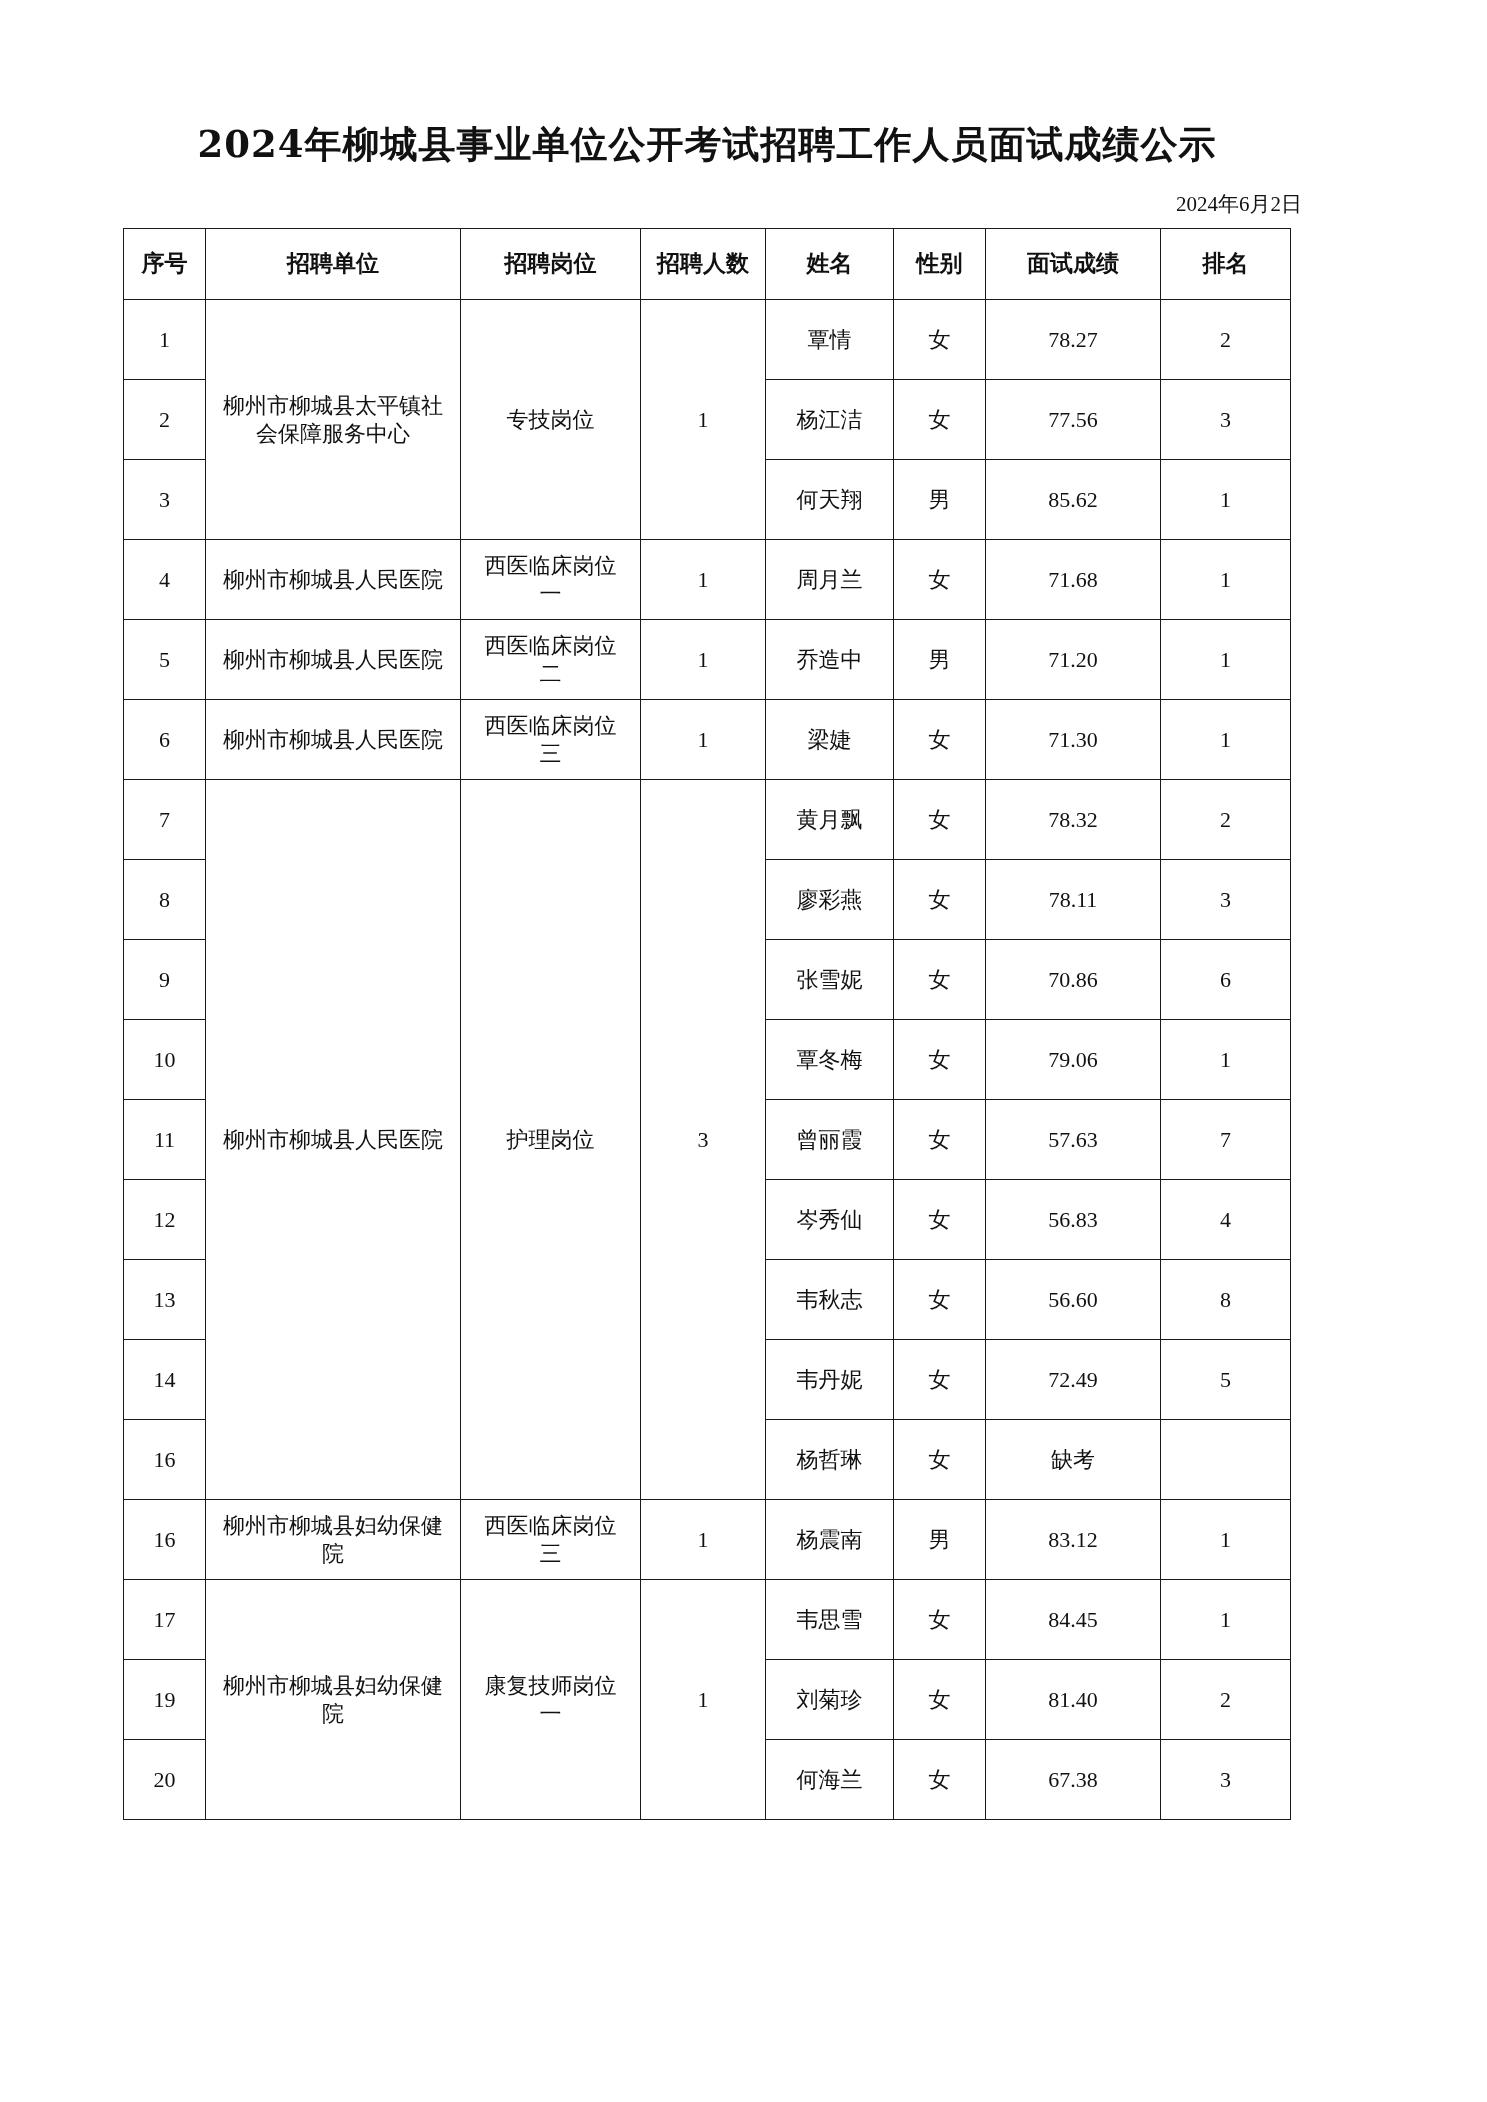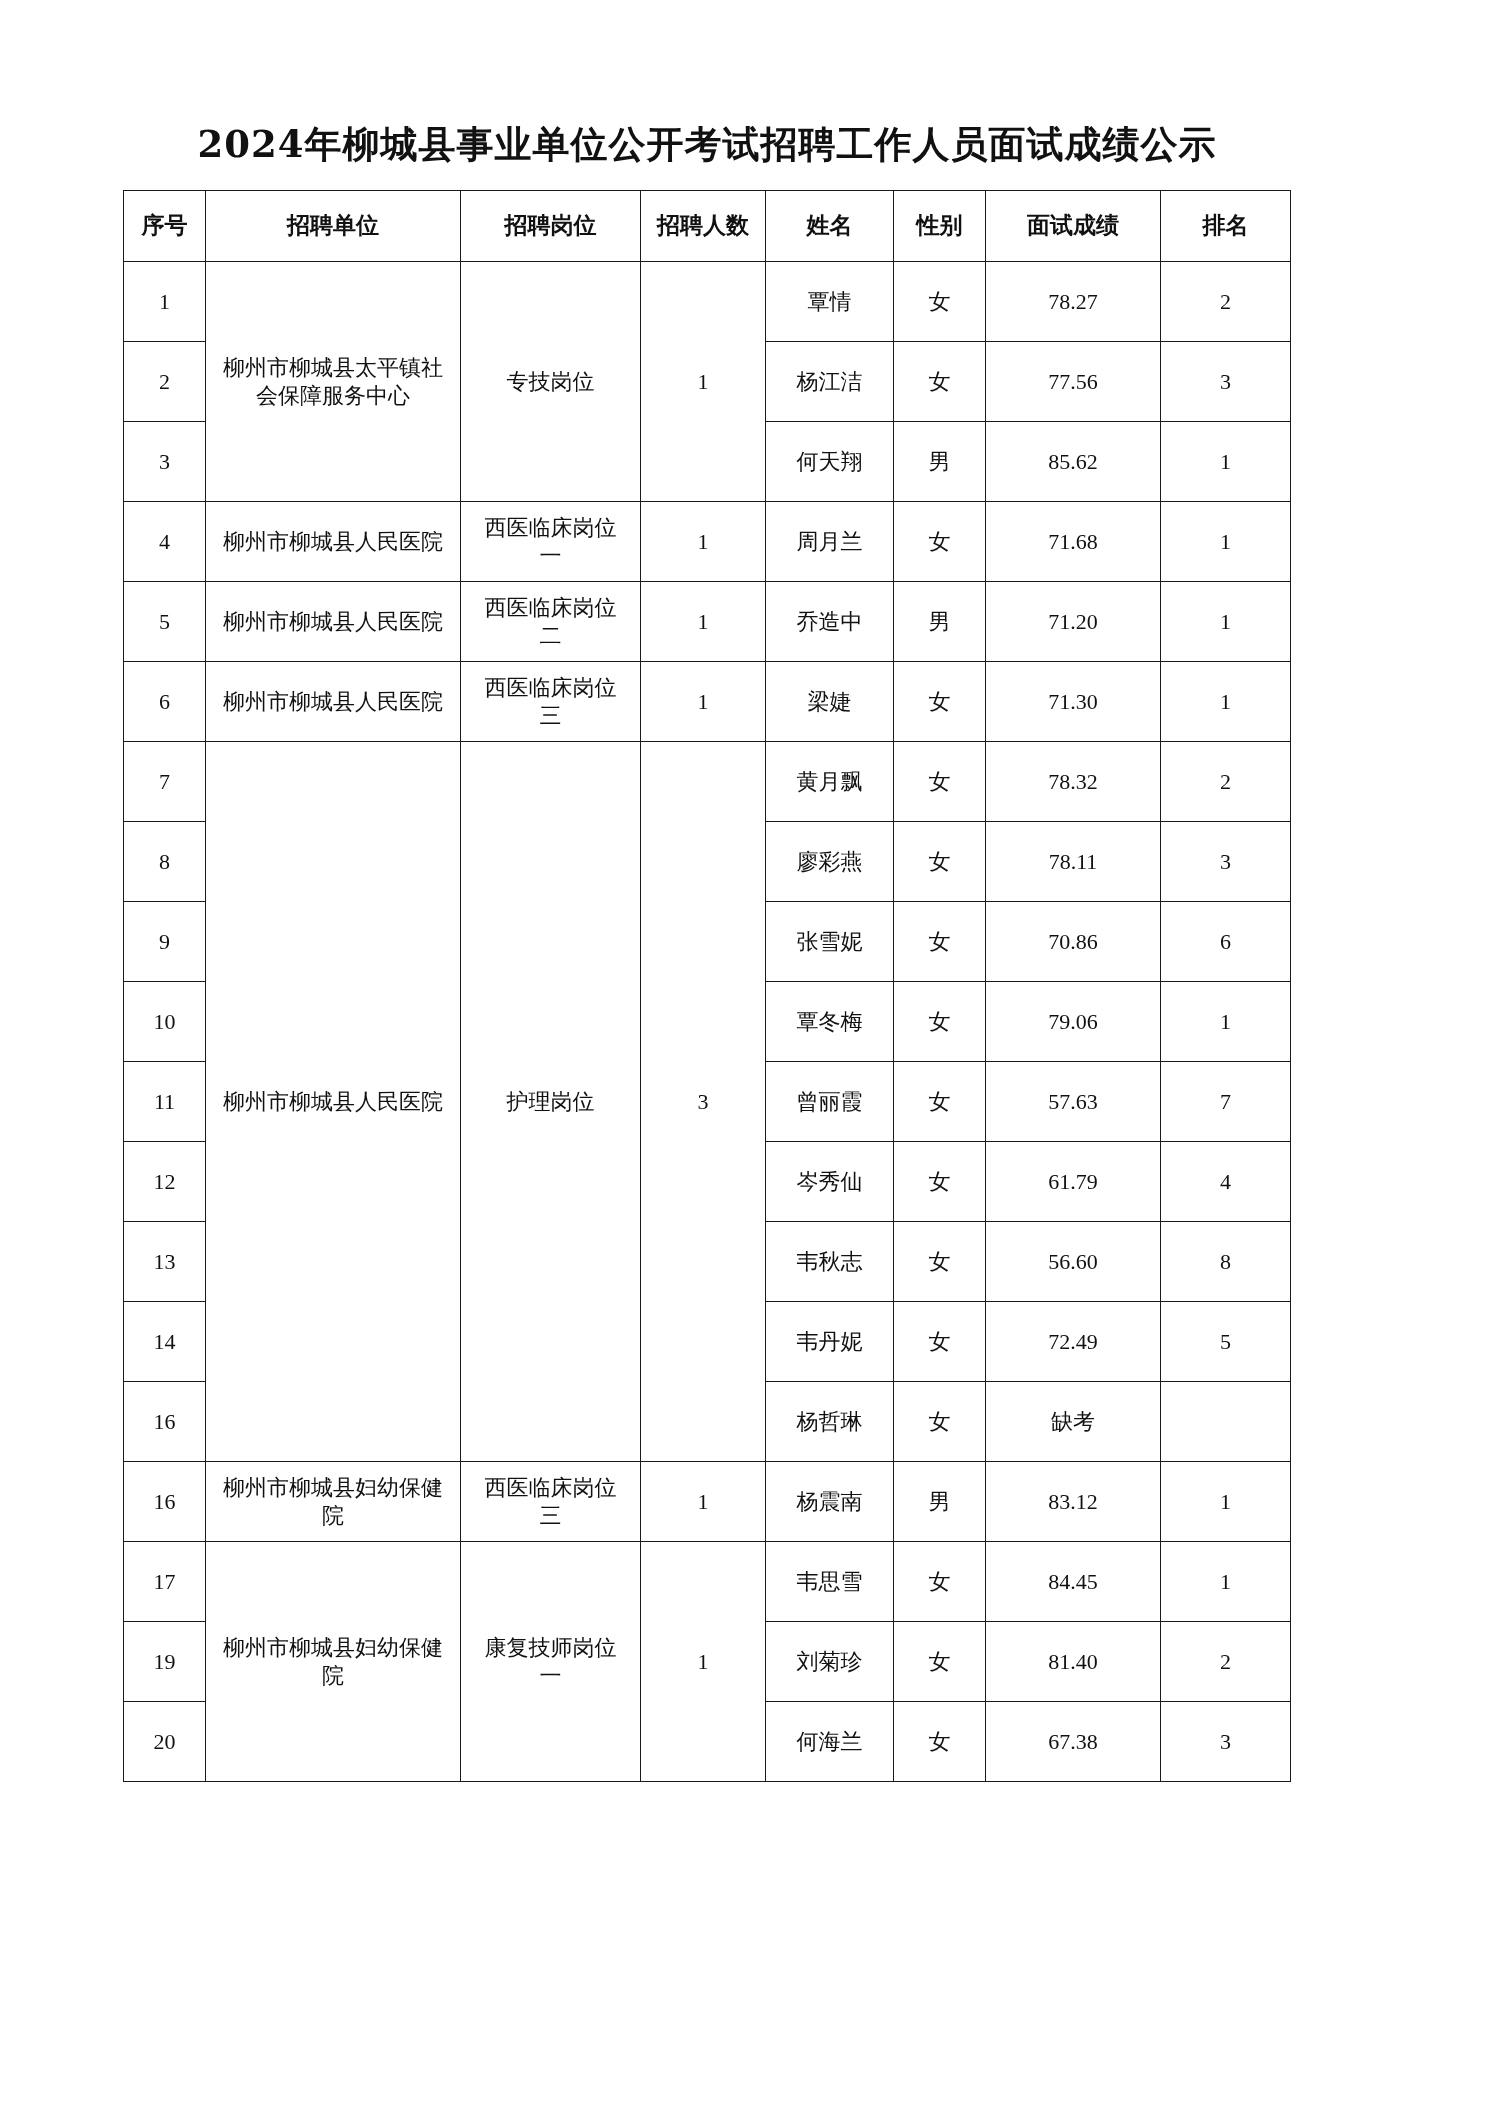--- a/index.html
+++ b/index.html
@@ -81,20 +81,21 @@
     display: block;
     white-space: pre-line;
   }
 </style>
 </head>
 <body>
 
 <div class="page">
 
   <h1 class="title-main">2024年柳城县事业单位公开考试招聘工作人员面试成绩公示</h1>
+  <div class="date-line">2024年6月2日</div>
 
   <table class="grid">
     <colgroup>
       <col class="col-idx">
         <col class="col-unit">
         <col class="col-post">
         <col class="col-num">
       <col class="col-name">
         <col class="col-sex">
         <col class="col-score">
@@ -353,21 +354,21 @@
           <td>
             <span class="cell-wrap">12</span>
           </td>
           <td>
             <span class="cell-wrap">岑秀仙</span>
           </td>
           <td>
             <span class="cell-wrap">女</span>
           </td>
           <td>
-            <span class="cell-wrap">61.79</span>
+            <span class="cell-wrap">56.83</span>
           </td>
           <td>
             <span class="cell-wrap">4</span>
           </td>
         </tr>
         <tr>
           <td>
             <span class="cell-wrap">13</span>
           </td>
           <td>

